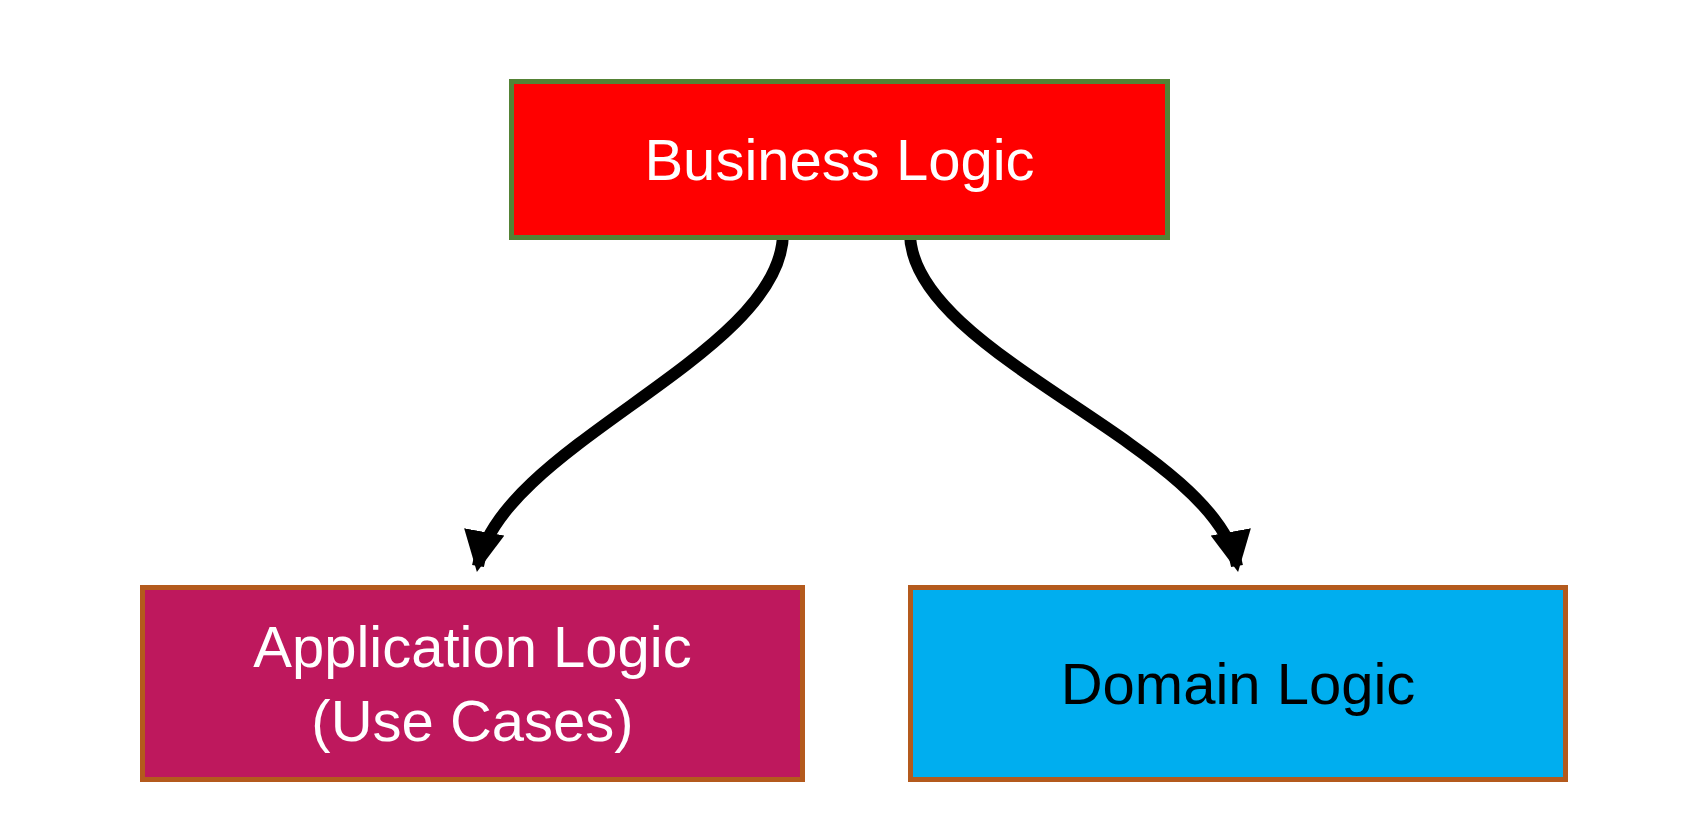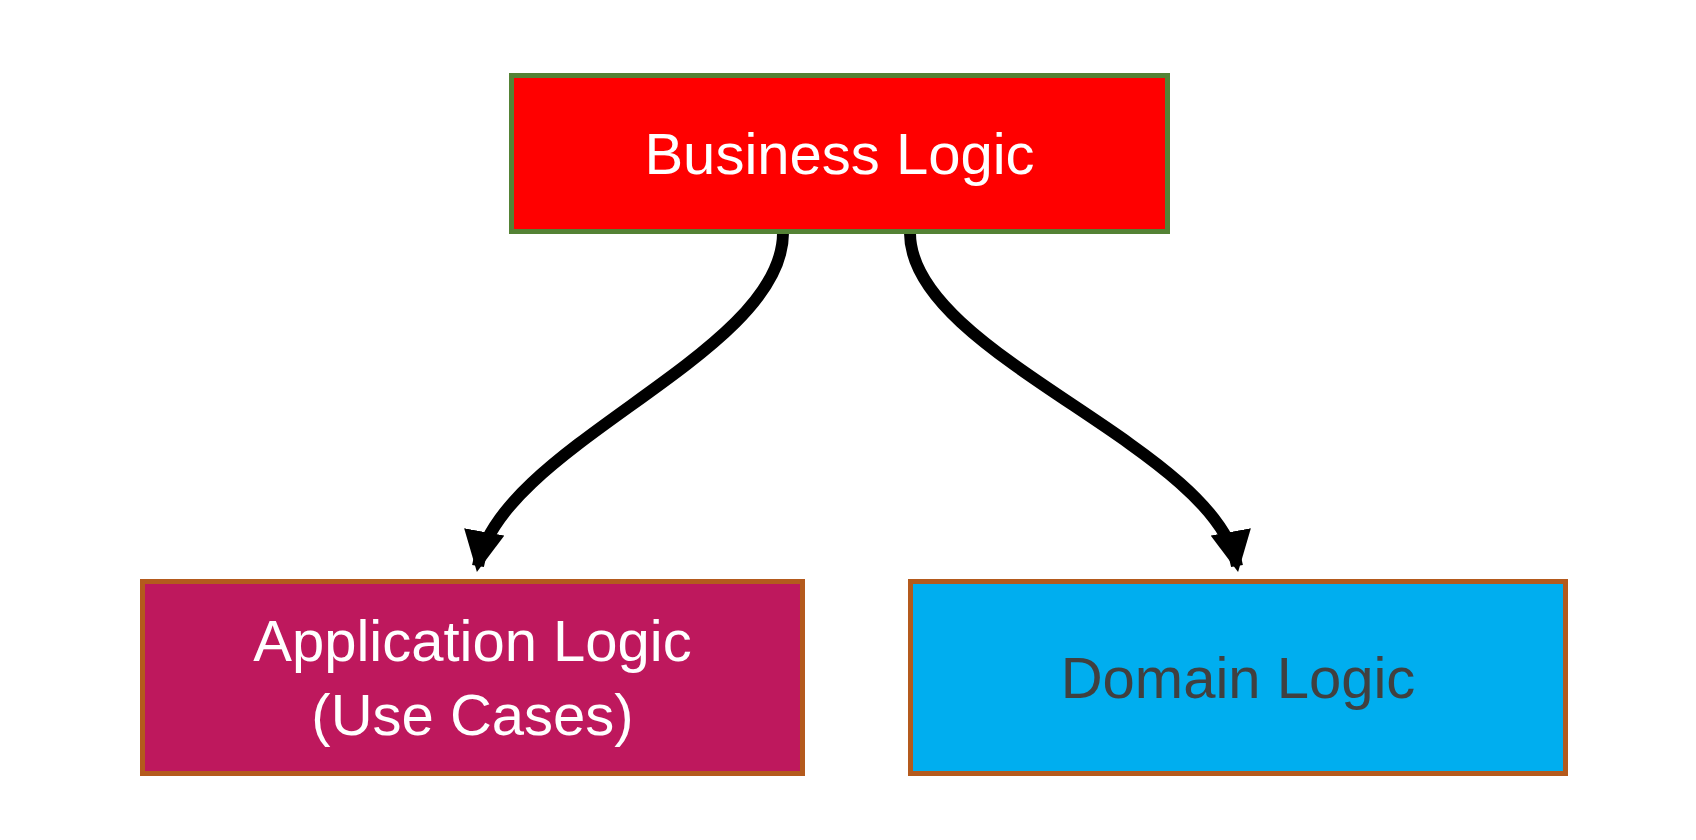--- a/index.html
+++ b/index.html
@@ -16,20 +16,21 @@
     font-family: "Liberation Sans", sans-serif;
   }
   .node {
     position: absolute;
     box-sizing: border-box;
     border: 5px solid #000;
     display: flex;
     align-items: center;
     justify-content: center;
     text-align: center;
+    margin-top: 6px;
   }
   .node-label {
     color: #ffffff;
     font-size: 58px;
     line-height: 1.26;
     white-space: pre-line;
     letter-spacing: 0px;
   }
   #node-business   { left: 509px; top: 73px;  width: 661px; height: 161px; }
   #node-application{ left: 140px; top: 579px; width: 665px; height: 197px; }
@@ -65,16 +66,16 @@
   <div id="node-business" class="node" style="background-color: rgb(255, 0, 0); border-color: rgb(84, 130, 53);">
     <span class="node-label" style="color: rgb(255, 255, 255);">Business Logic</span>
   </div>
 
   <div id="node-application" class="node" style="background-color: #be185d; border-color: rgb(180, 90, 29);">
     <span class="node-label" style="color: rgb(255, 255, 255);">Application Logic
 (Use Cases)</span>
   </div>
 
   <div id="node-domain" class="node" style="background-color: rgb(0, 174, 239); border-color: rgb(180, 90, 29);">
-    <span class="node-label" style="color: #404040;">Domain Logic</span>
+    <span class="node-label" style="color: #000000;">Domain Logic</span>
   </div>
 
 </div>
 
 </body></html>

